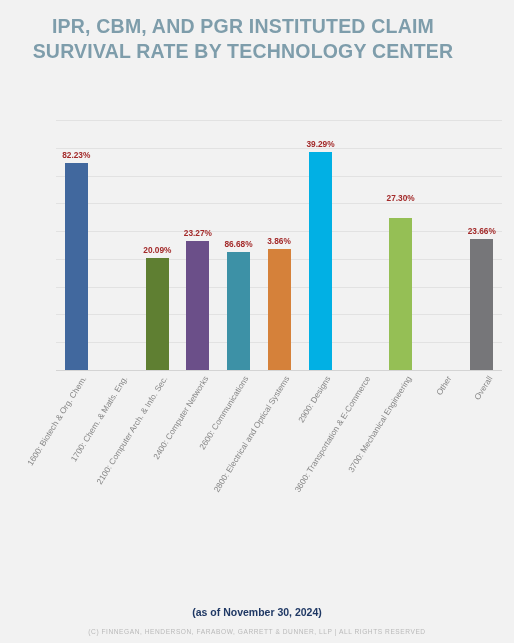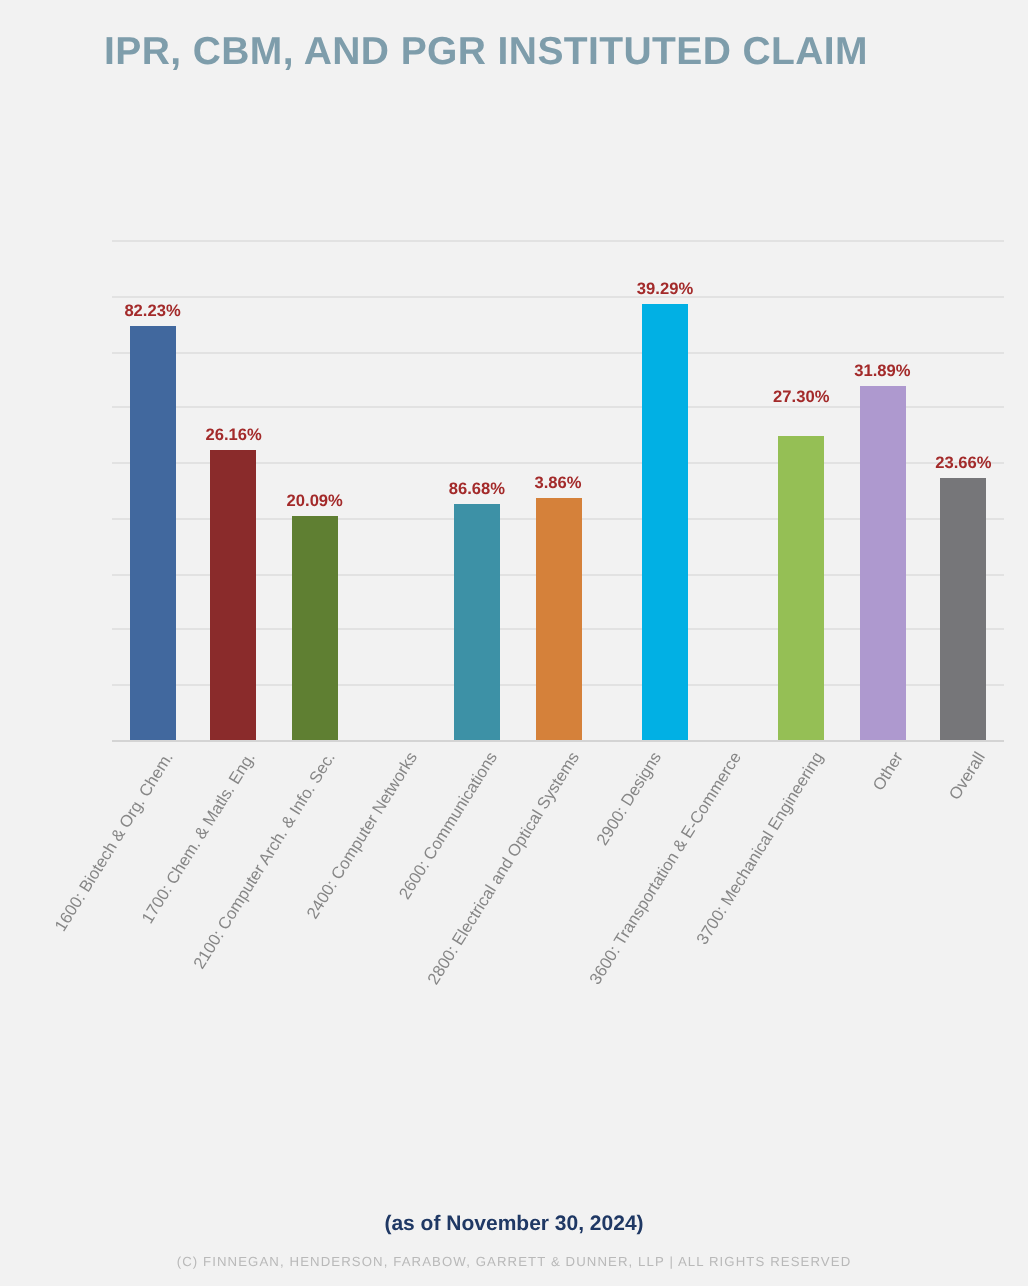--- a/index.html
+++ b/index.html
@@ -110,67 +110,64 @@
     letter-spacing: 0.55px;
     color: #b9b9b9;
     white-space: nowrap;
   }
 </style>
 </head>
 <body>
 
 <div id="chart-title">
   <span class="t-line">IPR, CBM, AND PGR INSTITUTED CLAIM</span>
+  <span class="t-line">SURVIVAL RATE BY TECHNOLOGY CENTER</span>
 </div>
 
 <div id="plot-area">
   <div id="grid-layer">
       <div class="gridline baseline" style="top: 250px;"></div>
       <div class="gridline" style="top: 222.222px;"></div>
       <div class="gridline" style="top: 194.444px;"></div>
       <div class="gridline" style="top: 166.667px;"></div>
       <div class="gridline" style="top: 138.889px;"></div>
       <div class="gridline" style="top: 111.111px;"></div>
       <div class="gridline" style="top: 83.3333px;"></div>
       <div class="gridline" style="top: 55.5556px;"></div>
       <div class="gridline" style="top: 27.7778px;"></div>
       <div class="gridline" style="top: 0px;"></div>
     </div>
   <div id="bars-layer">
       <div class="bar-slot" style="left: 8.77273px; width: 23px;">
         <div class="bar" style="height: 206.722px; background: rgb(65, 104, 158);"></div>
         <div class="bar-value" style="bottom: 209.722px; color: rgb(163, 42, 42);">82.23%</div>
       </div>
-      <div class="bar-slot" style="left: 49.3182px; width: 23px;">
-        <div class="bar" style="height: 145.333px; background: rgb(138, 43, 43);"></div>
-        <div class="bar-value" style="bottom: 148.333px; color: rgb(163, 42, 42);">26.16%</div>
-      </div>
       <div class="bar-slot" style="left: 89.8636px; width: 23px; margin-top: 44px;">
         <div class="bar" style="height: 111.611px; background: rgb(95, 127, 50);"></div>
         <div class="bar-value" style="bottom: 114.611px; color: rgb(163, 42, 42);">20.09%</div>
+      </div>
+      <div class="bar-slot" style="left: 130.409px; width: 23px;">
+        <div class="bar" style="height: 129.278px; background: rgb(107, 79, 137);"></div>
+        <div class="bar-value" style="bottom: 132.278px; color: rgb(163, 42, 42);">23.27%</div>
       </div>
       <div class="bar-slot" style="left: 170.955px; width: 23px;">
         <div class="bar" style="height: 117.889px; background: rgb(61, 145, 166);"></div>
         <div class="bar-value" style="bottom: 120.889px; color: rgb(163, 42, 42);">86.68%</div>
       </div>
       <div class="bar-slot" style="left: 211.5px; width: 23px;">
         <div class="bar" style="height: 121.222px; background: rgb(213, 129, 58);"></div>
         <div class="bar-value" style="bottom: 124.222px; color: rgb(163, 42, 42);">3.86%</div>
       </div>
-      <div class="bar-slot" style="left: 265px; width: 23px;">
+      <div class="bar-slot" style="left: 253px; width: 23px;">
         <div class="bar" style="height: 218.278px; background: rgb(1, 176, 228);"></div>
         <div class="bar-value" style="bottom: 221.278px; color: rgb(163, 42, 42);">39.29%</div>
       </div>
       <div class="bar-slot" style="left: 333.136px; width: 23px;">
         <div class="bar" style="height: 151.667px; background: rgb(149, 191, 85);"></div>
         <div class="bar-value" style="bottom: 167px; color: rgb(163, 42, 42);">27.30%</div>
-      </div>
-      <div class="bar-slot" style="left: 373.682px; width: 23px;">
-        <div class="bar" style="height: 177.167px; background: rgb(174, 153, 207);"></div>
-        <div class="bar-value" style="bottom: 180.167px; color: rgb(163, 42, 42);">31.89%</div>
       </div>
       <div class="bar-slot" style="left: 414.227px; width: 23px;">
         <div class="bar" style="height: 131.444px; background: rgb(118, 118, 121);"></div>
         <div class="bar-value" style="bottom: 134.444px; color: rgb(163, 42, 42);">23.66%</div>
       </div>
     </div>
 </div>
 
 <div id="xlabels-layer">
     <div class="xlabel" style="left: 24.2727px; width: 0px;"><span style="transform: translateX(-100%);">1600: Biotech &amp; Org. Chem.</span></div>

